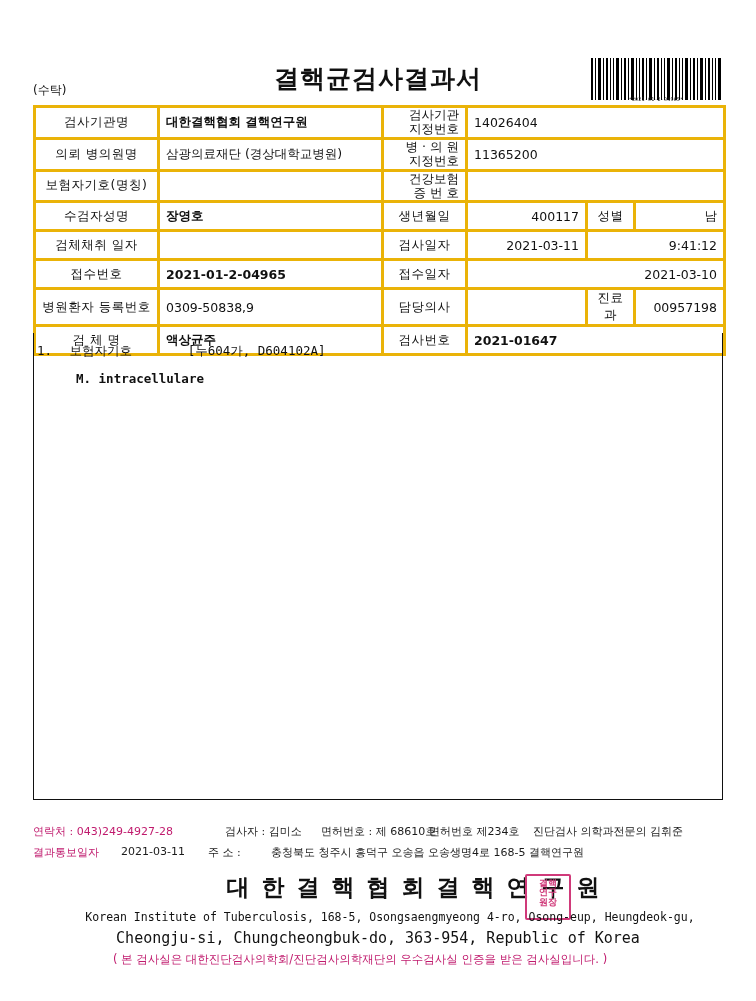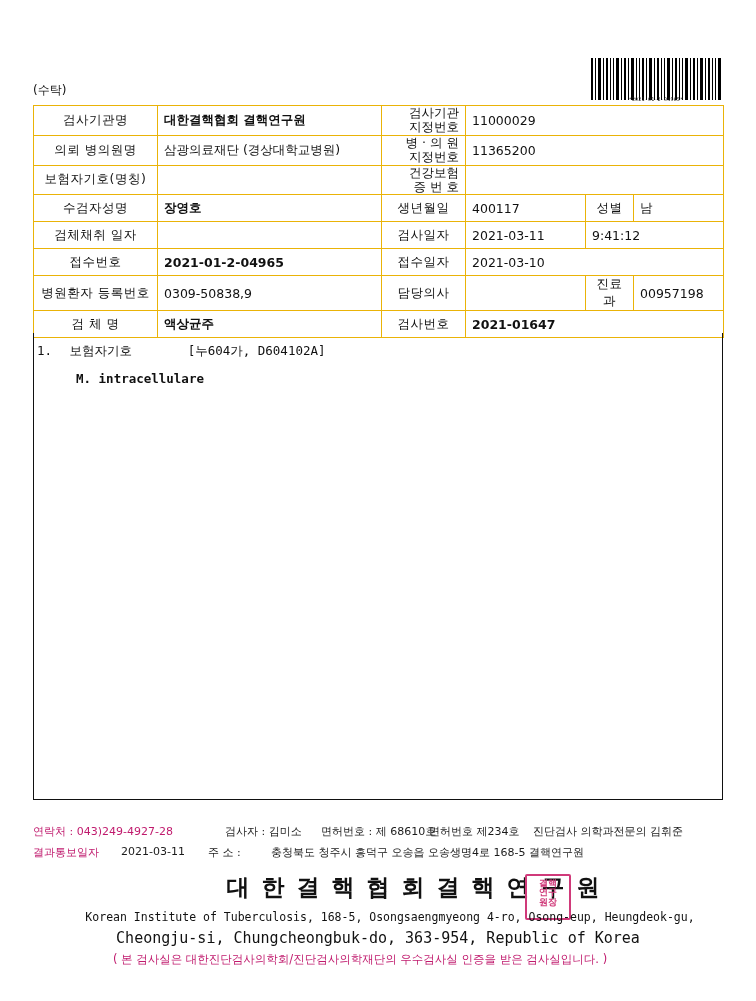--- a/index.html
+++ b/index.html
@@ -58,42 +58,42 @@
 
   
   .tbl {
     position: absolute;
     left: 33px; top: 105px;
     width: 690px;
     border-collapse: collapse;
     table-layout: fixed;
   }
   .tbl td {
-    border: 1px solid #eab308;
+    border: 3px solid #eab308;
     height: 26px;
     padding: 0 6px;
     font-size: 12.5px;
     color: #111;
     vertical-align: middle;
     margin-left: 44px;
   }
   .lbl {
     text-align: center;
     letter-spacing: 0.5px;
   }
   .lbl2 {
     text-align: right;
     font-size: 11.5px;
     line-height: 1.15;
   }
   .val {
     text-align: left;
     color: #000;
   }
-  .val-c { text-align: left; }
+  .val-c { text-align: right; }
   .bold { font-weight: bold; }
   .small { font-size: 11.5px; }
 
   
   .results {
     position: absolute;
     left: 33px; top: 333px;
     width: 690px;
     height: 467px;
     border: 1px solid #111;
@@ -204,20 +204,21 @@
     font-size: 11.5px;
     color: #c01a6d;
   }
 </style>
 </head>
 <body>
 
 <div class="page">
 
   <div class="consign">(수탁)</div>
+  <div class="doc-title">결핵균검사결과서</div>
 
   <div class="barcode">
     <svg width="134" height="42" viewBox="0 0 134 42" xmlns="http://www.w3.org/2000/svg">
       <rect x="0" y="0" width="134" height="42" fill="#ffffff"></rect>
       <g fill="#000000">
         <rect x="2" y="0" width="2" height="42"></rect>
           <rect x="6" y="0" width="1" height="42"></rect>
         <rect x="9" y="0" width="3" height="42"></rect>
           <rect x="14" y="0" width="1" height="42"></rect>
         <rect x="17" y="0" width="2" height="42"></rect>
@@ -264,21 +265,21 @@
       <col style="width:84px">
       <col style="width:120px">
       <col style="width:48px">
       <col style="width:90px">
     </colgroup>
     <tbody>
       <tr>
         <td class="lbl">검사기관명</td>
         <td class="val bold">대한결핵협회 결핵연구원</td>
         <td class="lbl2">검사기관<br>지정번호</td>
-        <td class="val small" colspan="3">11000029</td>
+        <td class="val small" colspan="3">14026404</td>
       </tr>
       <tr>
         <td class="lbl">의뢰 병의원명</td>
         <td class="val small">삼광의료재단 (경상대학교병원)</td>
         <td class="lbl2">병 · 의 원<br>지정번호</td>
         <td class="val small" colspan="3">11365200</td>
       </tr>
       <tr>
         <td class="lbl">보험자기호(명칭)</td>
         <td class="val"></td>

